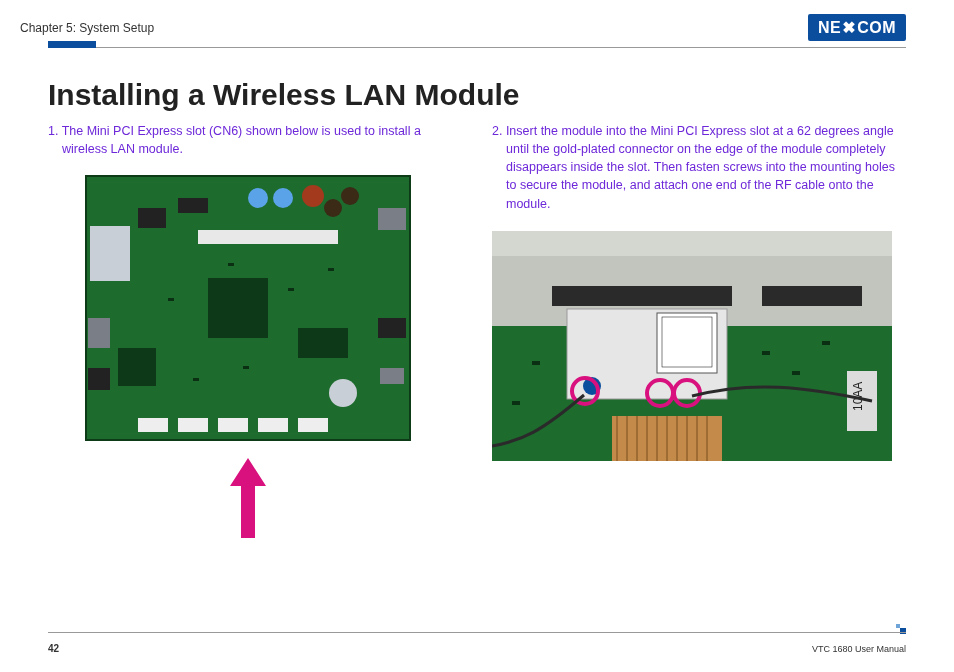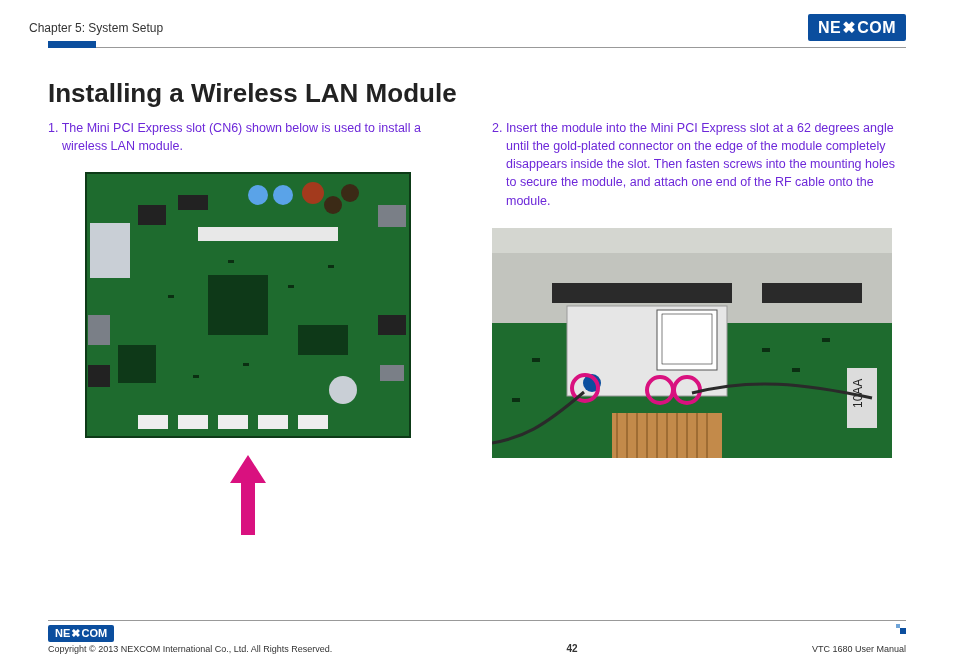--- a/index.html
+++ b/index.html
@@ -8,21 +8,21 @@
   background: #fff;
   width: 954px;
   height: 672px;
   position: relative;
   color: #333;
 }
 .header {
   display: flex;
   justify-content: space-between;
   align-items: center;
-  padding: 14px 48px 6px 29px;
+  padding: 14px 48px 6px 20px;
   gap: 38px;
 }
 .chapter-title {
   font-size: 12px;
   color: #333;
 }
 .logo-box {
   background: #0b4e9e;
   color: #fff;
   font-weight: bold;
@@ -49,21 +49,21 @@
   left: 48px;
   top: 41px;
   width: 48px;
   height: 7px;
   background: #0b4e9e;
 }
 .content {
   padding: 30px 48px 0 48px;
 }
 .page-title {
-  font-size: 26px;
+  font-size: 30px;
   font-weight: bold;
   color: #222;
   margin-bottom: 10px;
 }
 .columns {
   display: flex;
   gap: 30px;
 }
 .col {
   flex: 1;
@@ -269,22 +269,16 @@
 </div>
 
 <div class="footer-right-deco">
   <div class="sq2"></div>
     <div class="sq1"></div>
 </div>
 
 <div class="footer">
   <hr class="footer-rule">
   <div class="footer-row">
-    <div>
-      <div class="footer-logo">
-        <span>NE</span><span class="logo-x">✖</span><span>COM</span>
-      </div>
-      <div>Copyright © 2013 NEXCOM International Co., Ltd. All Rights Reserved.</div>
-    </div>
     <div class="page-num">42</div>
     <div>VTC 1680 User Manual</div>
   </div>
 </div>
 
 </body></html>

